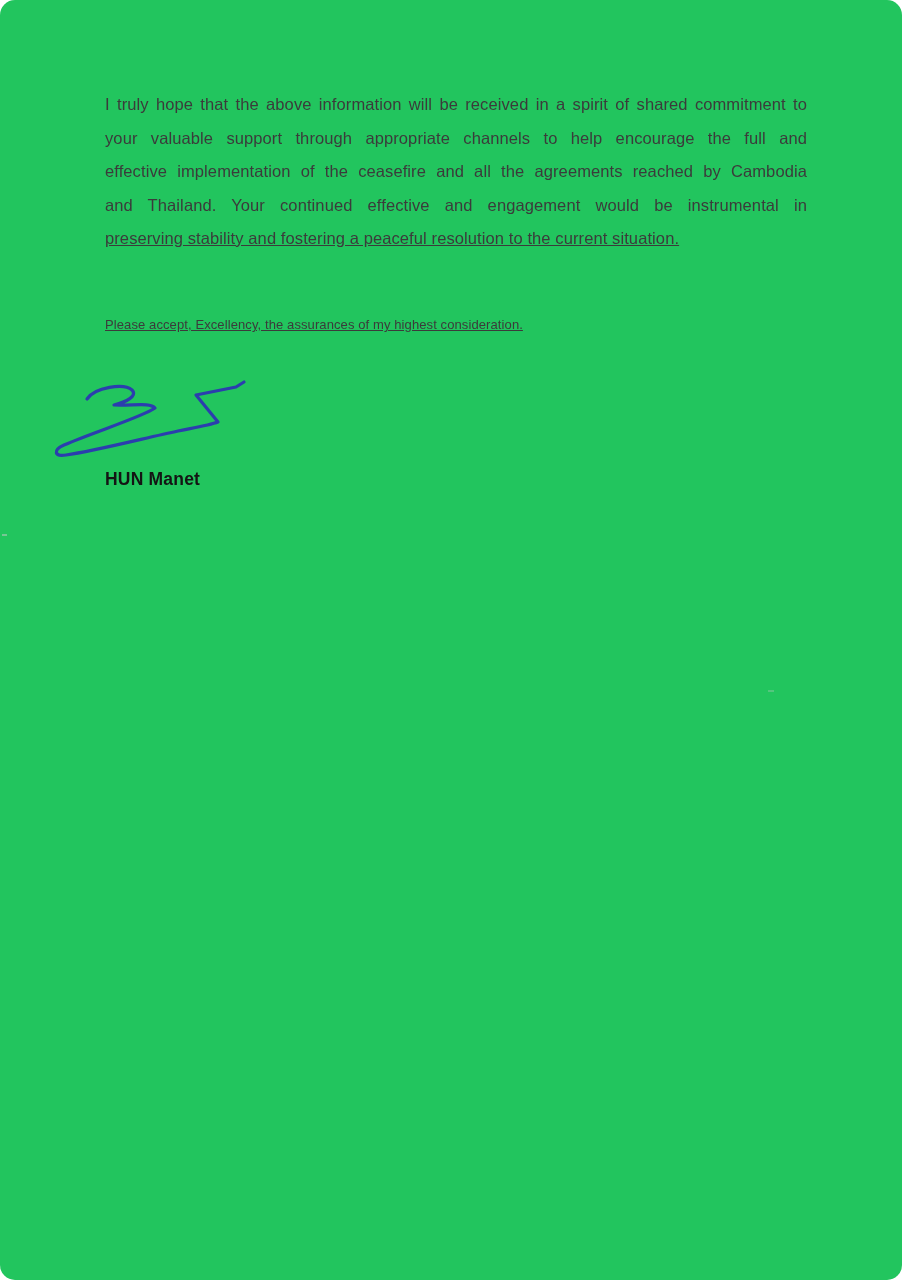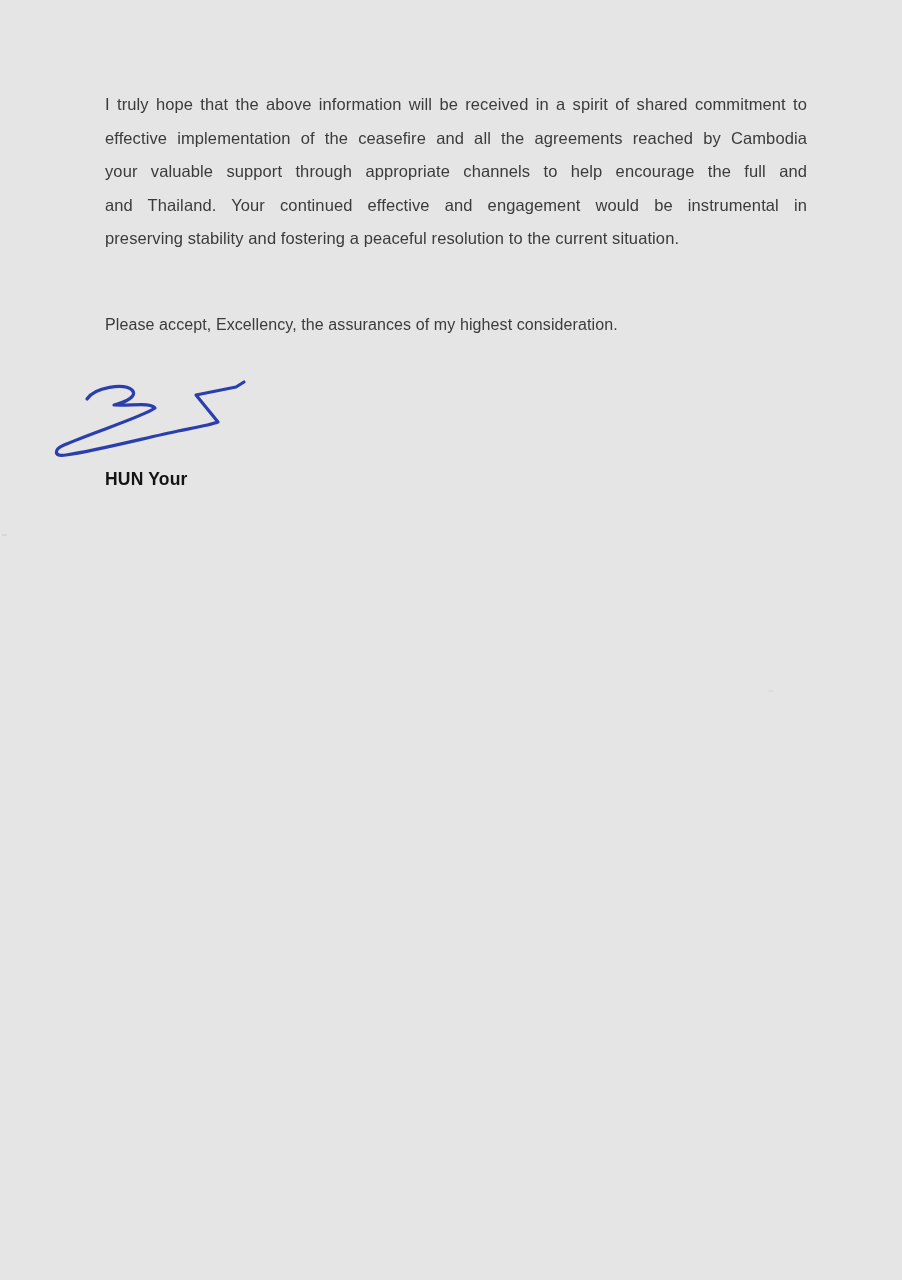--- a/index.html
+++ b/index.html
@@ -8,48 +8,50 @@
     width: 902px;
     height: 1280px;
     background: #ffffff;
     overflow: hidden;
     font-family: "Liberation Sans", sans-serif;
   }
   .page {
     position: relative;
     width: 902px;
     height: 1280px;
-    background: #e5e5e5;
+    background: #22c55e;
+    border-radius: 15px;
   }
   .body-text {
     position: absolute;
     left: 105px;
     top: 88px;
     width: 702px;
     color: #3b3b3b;
     font-size: 16.5px;
     line-height: 33.5px;
     letter-spacing: 0.1px;
   }
   .jline {
     text-align: justify;
     text-align-last: justify;
     white-space: normal;
   }
   .jline.last {
     text-align: left;
     text-align-last: left;
+    text-decoration: underline;
   }
   .para-2 {
     position: absolute;
     left: 105px;
     top: 308px;
     width: 702px;
     color: #3b3b3b;
-    font-size: 16px;
+    font-size: 13px;
     line-height: 33.5px;
     letter-spacing: 0.1px;
   }
   .signature-wrap {
     position: absolute;
     left: 52px;
     top: 374px;
     width: 200px;
     height: 88px;
   }
@@ -76,22 +78,22 @@
   .speck-1 { left: 2px;  top: 534px; width: 5px; height: 2px; }
   .speck-2 { left: 768px; top: 690px; width: 6px; height: 2px; opacity: 0.3; }
 </style>
 </head>
 <body>
 
 <div class="page">
 
   <div class="body-text">
     <div class="jline">I truly hope that the above information will be received in a spirit of shared commitment to</div>
+    <div class="jline">your valuable support through appropriate channels to help encourage the full and</div>
     <div class="jline">effective implementation of the ceasefire and all the agreements reached by Cambodia</div>
-    <div class="jline">your valuable support through appropriate channels to help encourage the full and</div>
     <div class="jline">and Thailand. Your continued effective and engagement would be instrumental in</div>
     <div class="jline last">preserving stability and fostering a peaceful resolution to the current situation.</div>
   </div>
 
   <div class="para-2">
     <div class="jline last">Please accept, Excellency, the assurances of my highest consideration.</div>
   </div>
 
   <div class="signature-wrap">
     <svg viewBox="0 0 200 88" aria-hidden="true">
@@ -102,18 +104,18 @@
            C 90 43, 42 58, 12 71
            C 1 76, 2 83, 14 81
            C 43 77, 93 64, 126 57
            C 146 53, 158 51, 166 48
            L 144 21
            L 184 13
            L 192 8" fill="none" stroke="#2b3eae" stroke-width="3.2" stroke-linecap="round" stroke-linejoin="round"></path>
     </svg>
   </div>
 
-  <div class="signatory-name">HUN Your</div>
+  <div class="signatory-name">HUN Manet</div>
 
   <div class="scan-speck speck-1"></div>
   <div class="scan-speck speck-2"></div>
 
 </div>
 
 </body></html>

